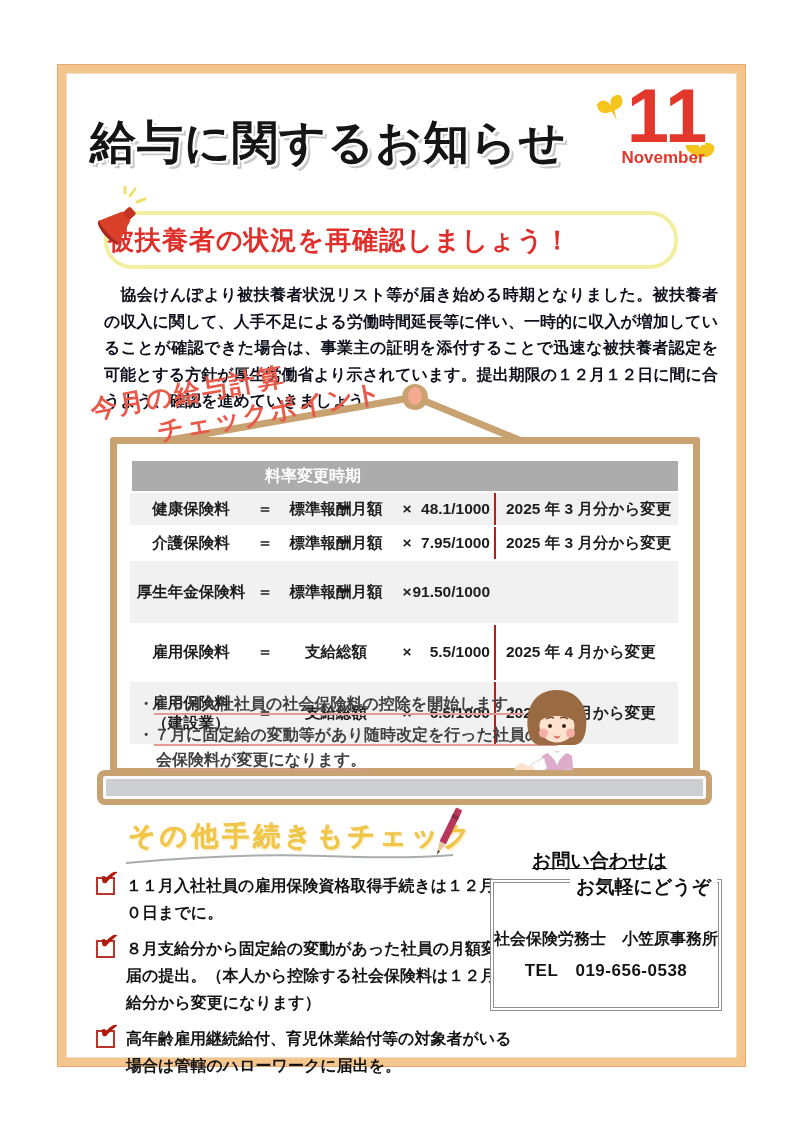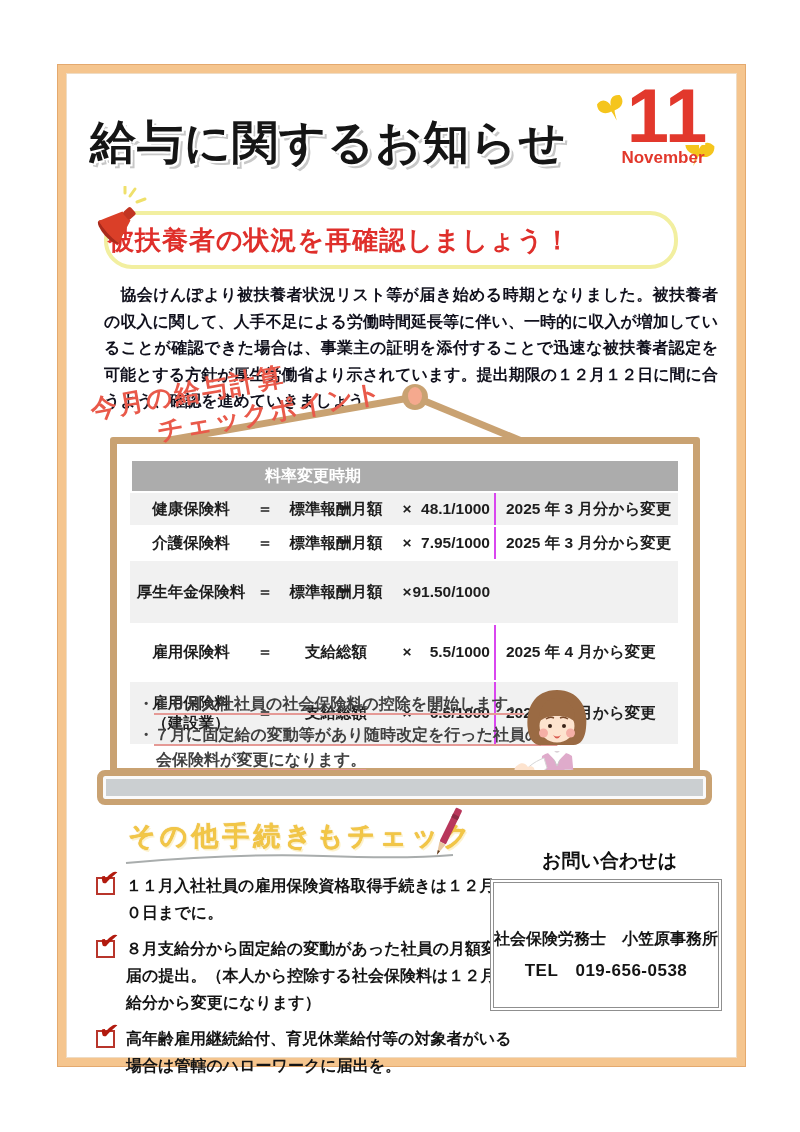--- a/index.html
+++ b/index.html
@@ -84,21 +84,21 @@
   .phead>div{display:flex;align-items:center;justify-content:center;}
   .phead .hr{border-left:2px solid #fff;}
   .prow{
     display:grid;grid-template-columns:122px 26px 116px 26px 74px 184px;
     border-top:2px solid #fff;font-weight:600;color:#1d1d1d;
   }
   .prow>div{display:flex;align-items:center;justify-content:center;text-align:center;line-height:1.3;}
   .prow .rate{justify-content:flex-end;padding-right:4px;box-sizing:border-box;}
   .prow .period{
     justify-content:flex-start;text-align:left;padding:2px 4px 2px 10px;
-    border-left:2px solid #d946ef;box-sizing:border-box;line-height:1.55;
+    border-left:2px solid #b91c1c;box-sizing:border-box;line-height:1.55;
   }
   .bg-g{background:#F1F1F1;}
   .bg-w{background:#fff;}
   .h32{height:32px;} .h55{height:55px;} .h62{height:62px;}
 
   
   .notes{left:138px;top:691px;width:420px;z-index:3;}
   .note{
     padding-left:18px;text-indent:-18px;font-size:16px;font-weight:600;
     line-height:1.6;margin-bottom:5px;color:#404040;
@@ -127,21 +127,21 @@
     position:absolute;left:0;top:5px;width:15px;height:14px;
     border:2px solid #B8352B;background:#fff;
   }
   .tick{
     position:absolute;left:1px;top:-13px;color:#B21A0E;font-size:24px;
     font-weight:900;transform:rotate(8deg);line-height:1;
   }
 
   
   .contact-heading{left:520px;top:848px;z-index:3;font-size:19px;font-weight:800;color:#101010;}
-  .contact-heading .c1{display:block;margin-left:22px;}
+  .contact-heading .c1{display:block;margin-left:12px;text-decoration:underline;}
   .contact-heading .c2{display:inline-block;margin-left:50px;background:#fff;padding:0 6px;position:relative;z-index:3;}
   .contact-box{
     left:490px;top:879px;width:224px;height:124px;
     border:4px double #8f8f8f;background:#fff;z-index:2;text-align:center;
   }
   .office{margin-top:46px;font-size:16px;font-weight:800;white-space:nowrap;}
   .tel{margin-top:9px;font-size:17px;font-weight:800;letter-spacing:0.5px;}
 </style>
 </head>
 <body>
@@ -317,19 +317,20 @@
     <div class="check-item">
       <span class="cbx">
           <span class="tick">✔</span>
         </span>
       <span>高年齢雇用継続給付、育児休業給付等の対象者がいる場合は管轄のハローワークに届出を。</span>
     </div>
   </div>
 
   <div class="abs contact-heading">
     <span class="c1">お問い合わせは</span>
+    <span class="c2">お気軽にどうぞ</span>
   </div>
   <div class="abs contact-box">
     <div class="office">社会保険労務士　小笠原事務所</div>
     <div class="tel">TEL　019-656-0538</div>
   </div>
 
 </div>
 
 </body></html>

